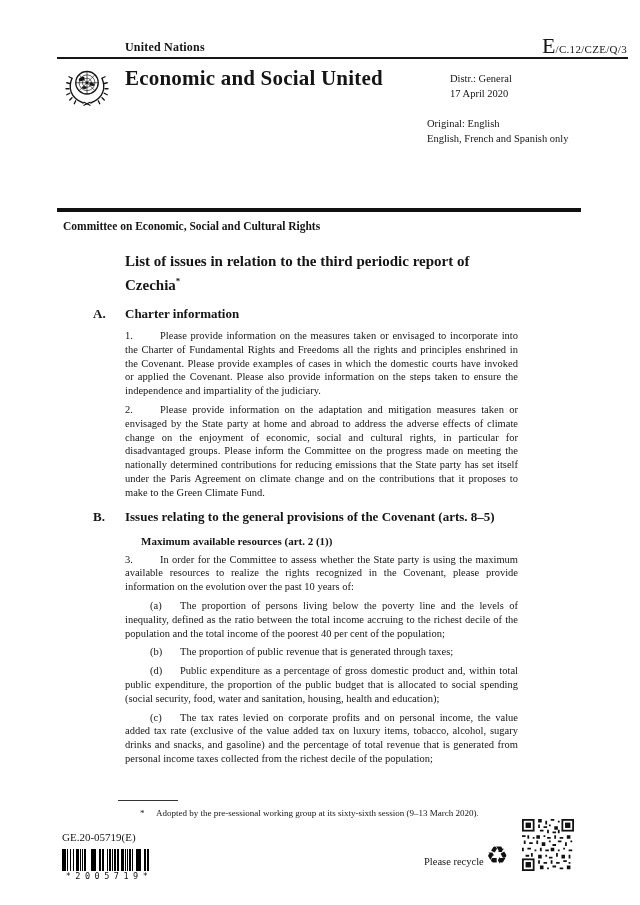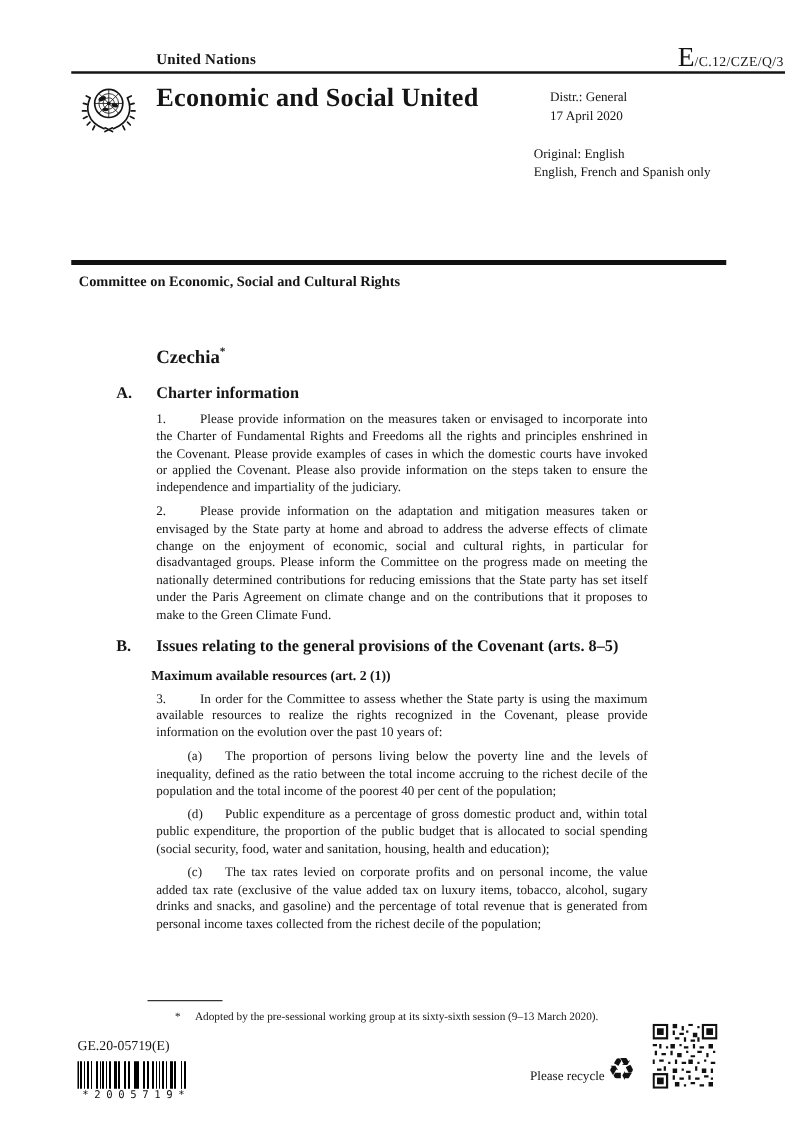--- a/index.html
+++ b/index.html
@@ -15,39 +15,39 @@
   .un-name { left:125px; top:40px; font-size:12px; font-weight:bold; letter-spacing:.2px; }
   .doc-symbol { right:13px; top:33px; display:flex; align-items:baseline; }
   .doc-symbol .big-e { font-size:22px; font-weight:normal; }
   .doc-symbol .rest { font-size:11px; letter-spacing:.3px; }
   .rule-top { left:57px; top:57px; width:571px; height:2px; background:#161616; }
 
   .emblem { left:63px; top:64px; width:48px; height:48px; }
 
   .council-title { left:125px; top:66px; font-size:21px; font-weight:bold; letter-spacing:.2px; }
 
-  .distr-block-1 { left:440px; top:71px; font-size:10.5px; line-height:15px; }
+  .distr-block-1 { left:450px; top:71px; font-size:10.5px; line-height:15px; }
   .distr-block-2 { left:427px; top:116px; font-size:10.5px; line-height:15px; }
 
   .rule-thick { left:57px; top:208px; width:524px; height:4px; background:#111; }
 
   
   .committee { left:63px; top:220px; font-size:11.5px; font-weight:bold; }
 
   .doc-title { left:125px; top:251px; width:430px; font-size:15px; font-weight:bold; line-height:20px; }
   .doc-title sup { font-size:9px; vertical-align:6px; }
 
   .content { left:93px; top:305px; width:425px; }
 
   .sec-head { display:flex; font-size:13px; font-weight:bold; line-height:17px; }
   .sec-head .sec-label { width:32px; flex:0 0 32px; }
   .sec-head-a { margin-bottom:7px; }
   .sec-head-b { margin-bottom:9px; }
 
-  .sub-head { margin-left:28px; font-size:11px; font-weight:bold; line-height:15px; margin-bottom:4px; }
+  .sub-head { margin-left:48px; font-size:11px; font-weight:bold; line-height:15px; margin-bottom:4px; }
 
   .para { margin-left:32px; width:393px; font-size:10.5px; line-height:13.8px;
           text-align:justify; margin-bottom:5px; }
   .para .pnum { display:inline-block; width:35px; }
   .para-last-a { margin-bottom:8px; }
 
   .list-item { margin-left:32px; width:393px; font-size:10.5px; line-height:13.8px;
                text-align:justify; margin-bottom:5px; }
   .list-item .marker { display:inline-block; margin-left:25px; width:30px; }
 
@@ -114,21 +114,21 @@
 <div class="abs distr-block-2">
   <div>Original: English</div>
   <div>English, French and Spanish only</div>
 </div>
 
 <div class="abs rule-thick"></div>
 
 <div class="abs committee">Committee on Economic, Social and Cultural Rights</div>
 
 <div class="abs doc-title">
-  <br>
+  <span>List of issues in relation to the third periodic report of</span><br>
   <span>Czechia</span><sup>*</sup>
 </div>
 
 <div class="abs content">
 
   <div class="sec-head sec-head-a">
     <span class="sec-label">A.</span>
     <span>Charter information</span>
   </div>
 
@@ -146,20 +146,23 @@
   </div>
 
   <div class="sub-head">Maximum available resources (art. 2 (1))</div>
 
   <p class="para">
     <span class="pnum">3.</span><span>In order for the Committee to assess whether the State party is using the maximum available resources to realize the rights recognized in the Covenant, please provide information on the evolution over the past 10 years of:</span>
   </p>
 
   <p class="list-item">
     <span class="marker">(a)</span><span>The proportion of persons living below the poverty line and the levels of inequality, defined as the ratio between the total income accruing to the richest decile of the population and the total income of the poorest 40 per cent of the population;</span>
+  </p>
+  <p class="list-item">
+    <span class="marker">(b)</span><span>The proportion of public revenue that is generated through taxes;</span>
   </p>
   <p class="list-item">
     <span class="marker">(d)</span><span>Public expenditure as a percentage of gross domestic product and, within total public expenditure, the proportion of the public budget that is allocated to social spending (social security, food, water and sanitation, housing, health and education);</span>
   </p>
   <p class="list-item">
     <span class="marker">(c)</span><span>The tax rates levied on corporate profits and on personal income, the value added tax rate (exclusive of the value added tax on luxury items, tobacco, alcohol, sugary drinks and snacks, and gasoline) and the percentage of total revenue that is generated from personal income taxes collected from the richest decile of the population;</span>
   </p>
 
 </div>
 

